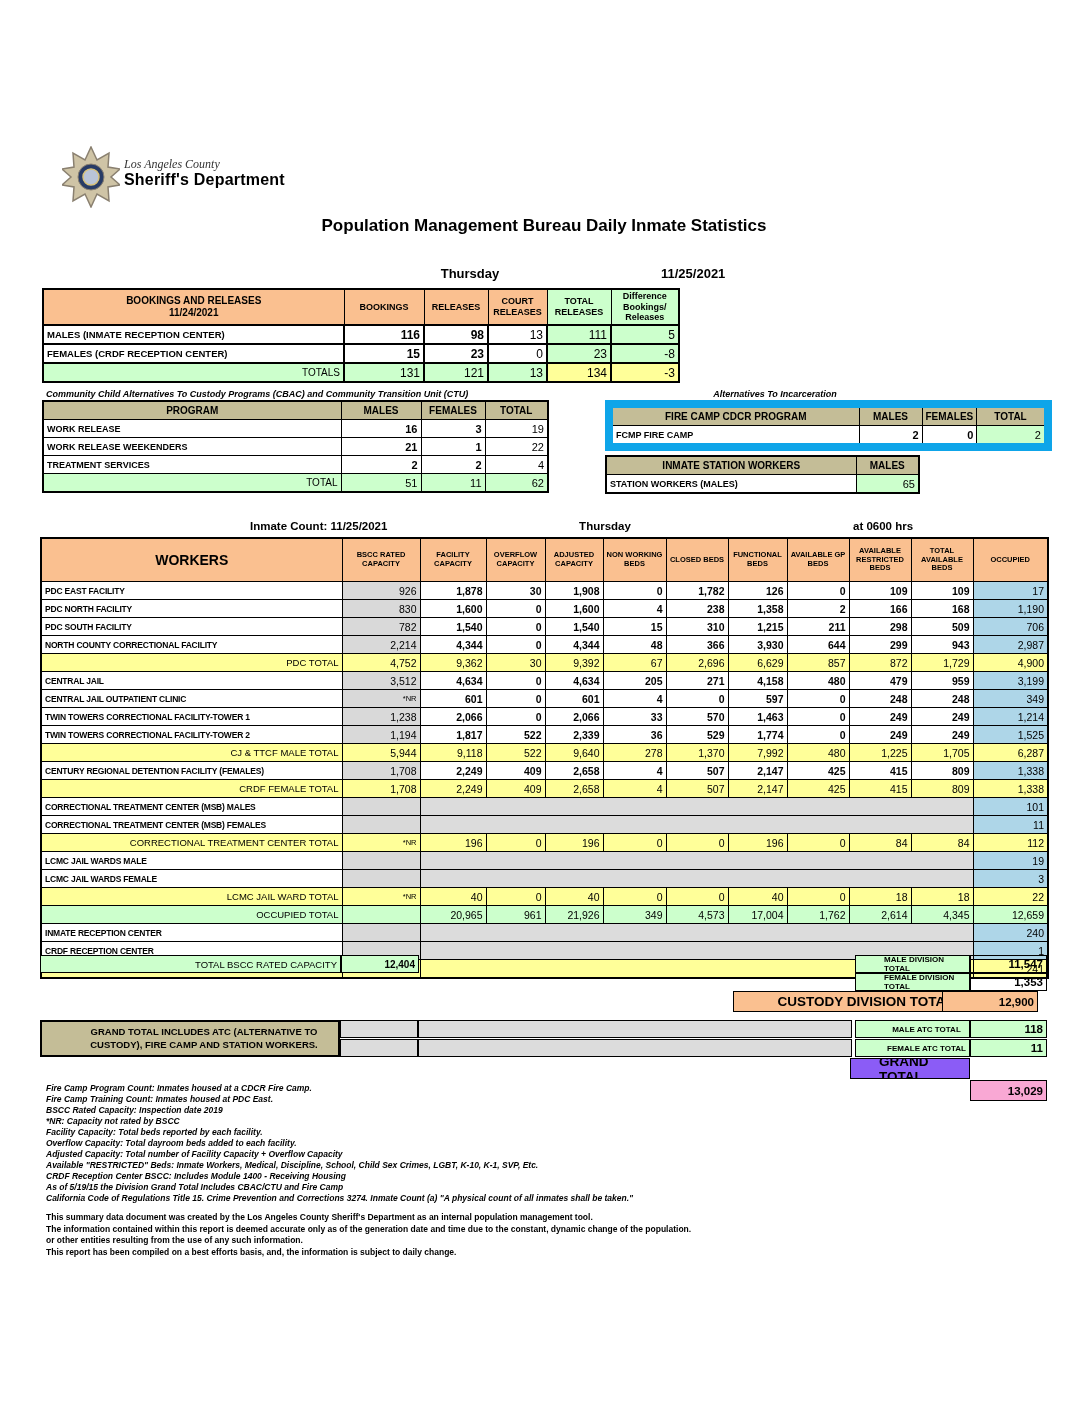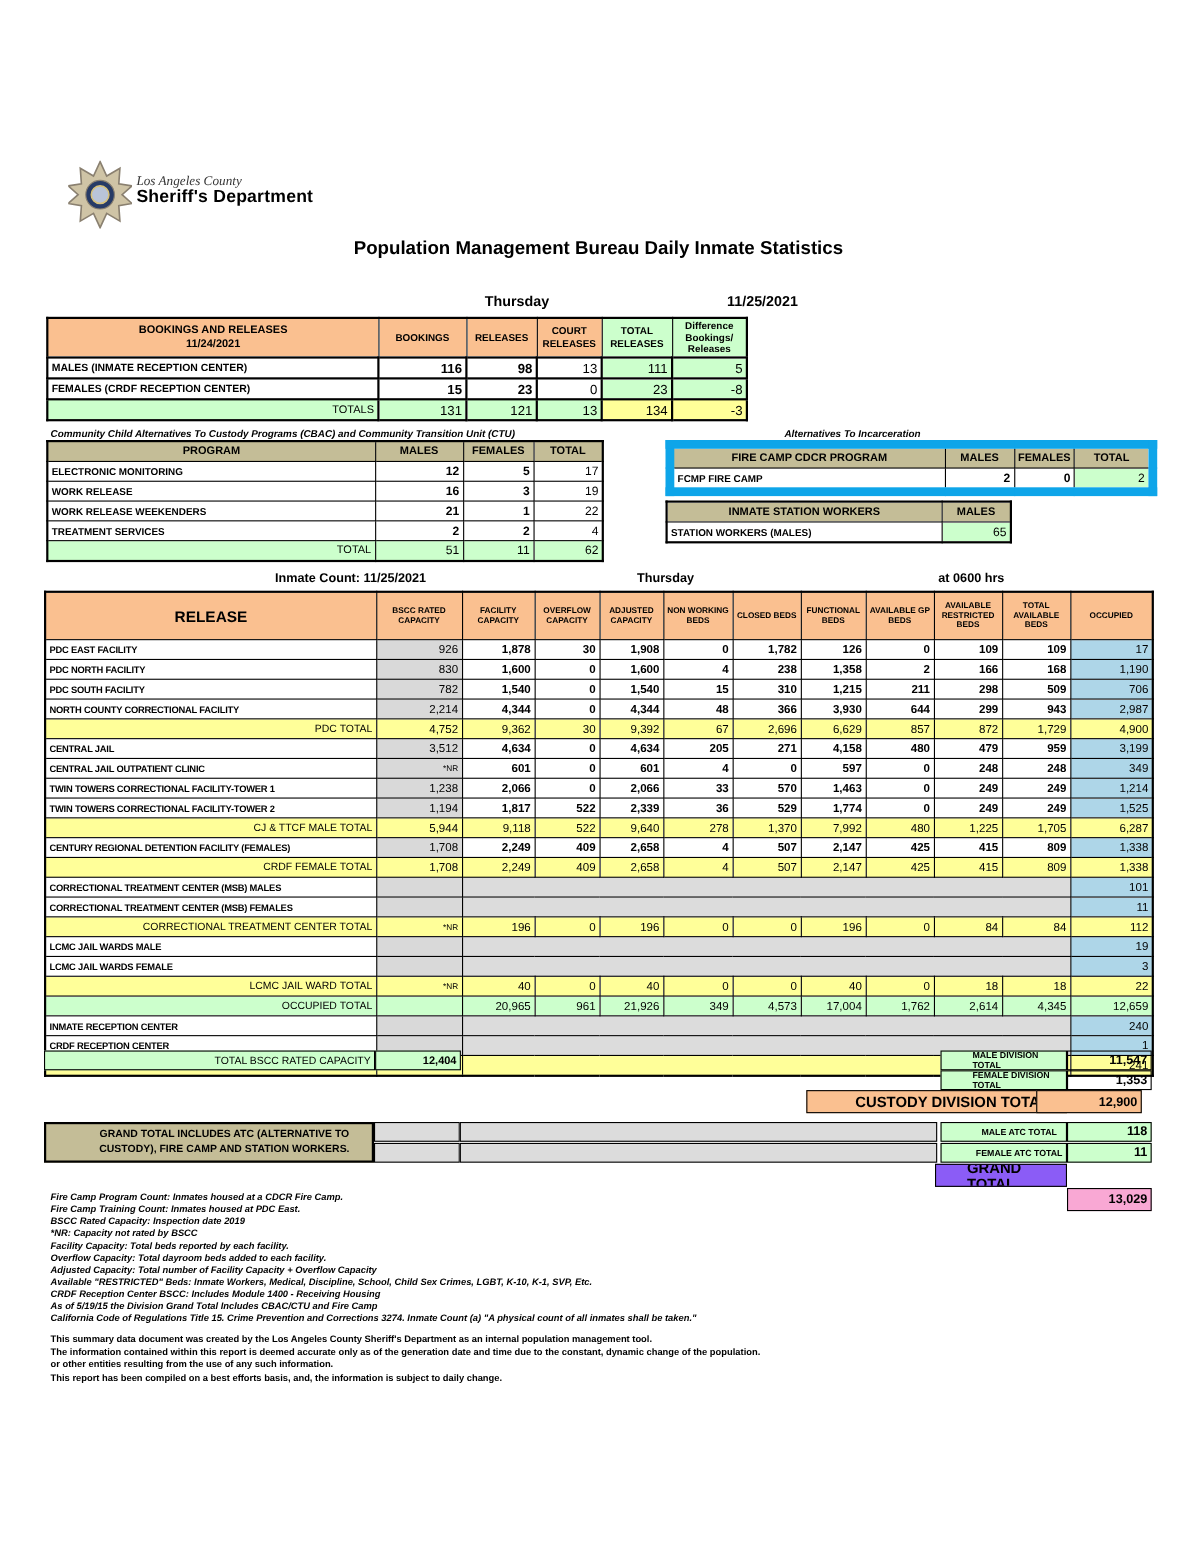--- a/index.html
+++ b/index.html
@@ -170,26 +170,20 @@
     <thead>
       <tr>
         <th>PROGRAM</th>
         <th>MALES</th>
         <th>FEMALES</th>
         <th>TOTAL</th>
       </tr>
     </thead>
     <tbody>
         <tr>
-          <td class="plab">ELECTRONIC MONITORING</td>
-          <td class="pnum bold">12</td>
-          <td class="pnum bold">5</td>
-          <td class="pnum">17</td>
-        </tr>
-        <tr>
           <td class="plab">WORK RELEASE</td>
           <td class="pnum bold">16</td>
           <td class="pnum bold">3</td>
           <td class="pnum">19</td>
         </tr>
         <tr>
           <td class="plab">WORK RELEASE WEEKENDERS</td>
           <td class="pnum bold">21</td>
           <td class="pnum bold">1</td>
           <td class="pnum">22</td>
@@ -269,21 +263,21 @@
         <col style="width:63px">
         <col style="width:62px">
         <col style="width:59px">
       <col style="width:62px">
         <col style="width:62px">
         <col style="width:62px">
         <col style="width:75px">
     </colgroup>
     <thead>
       <tr>
-        <th class="facname">RELEASE</th>
+        <th class="facname">WORKERS</th>
         <th>BSCC RATED CAPACITY</th>
         <th>FACILITY CAPACITY</th>
         <th>OVERFLOW CAPACITY</th>
         <th>ADJUSTED CAPACITY</th>
         <th>NON WORKING BEDS</th>
         <th>CLOSED BEDS</th>
         <th>FUNCTIONAL BEDS</th>
         <th>AVAILABLE GP BEDS</th>
         <th>AVAILABLE RESTRICTED BEDS</th>
         <th>TOTAL AVAILABLE BEDS</th>

